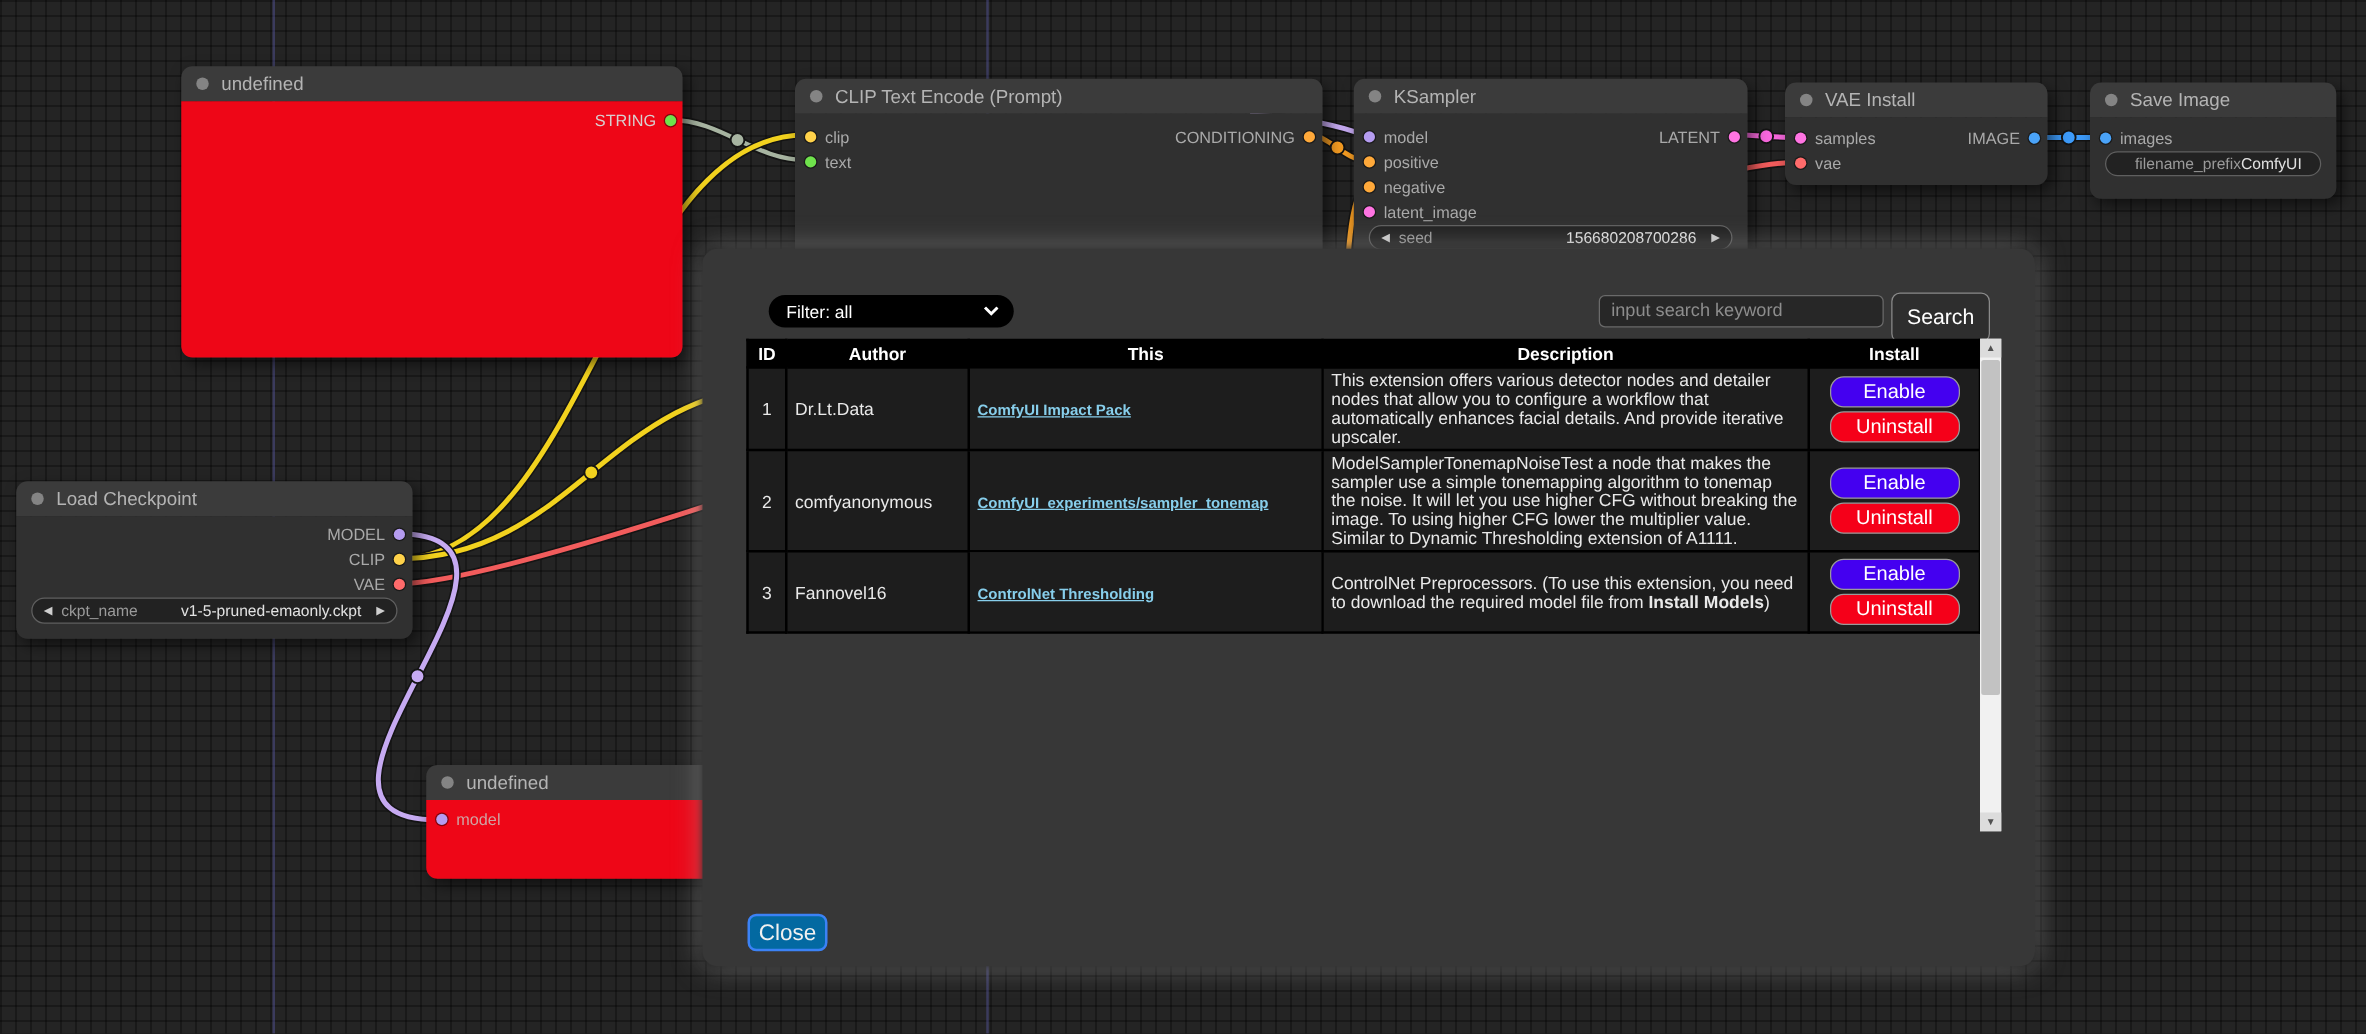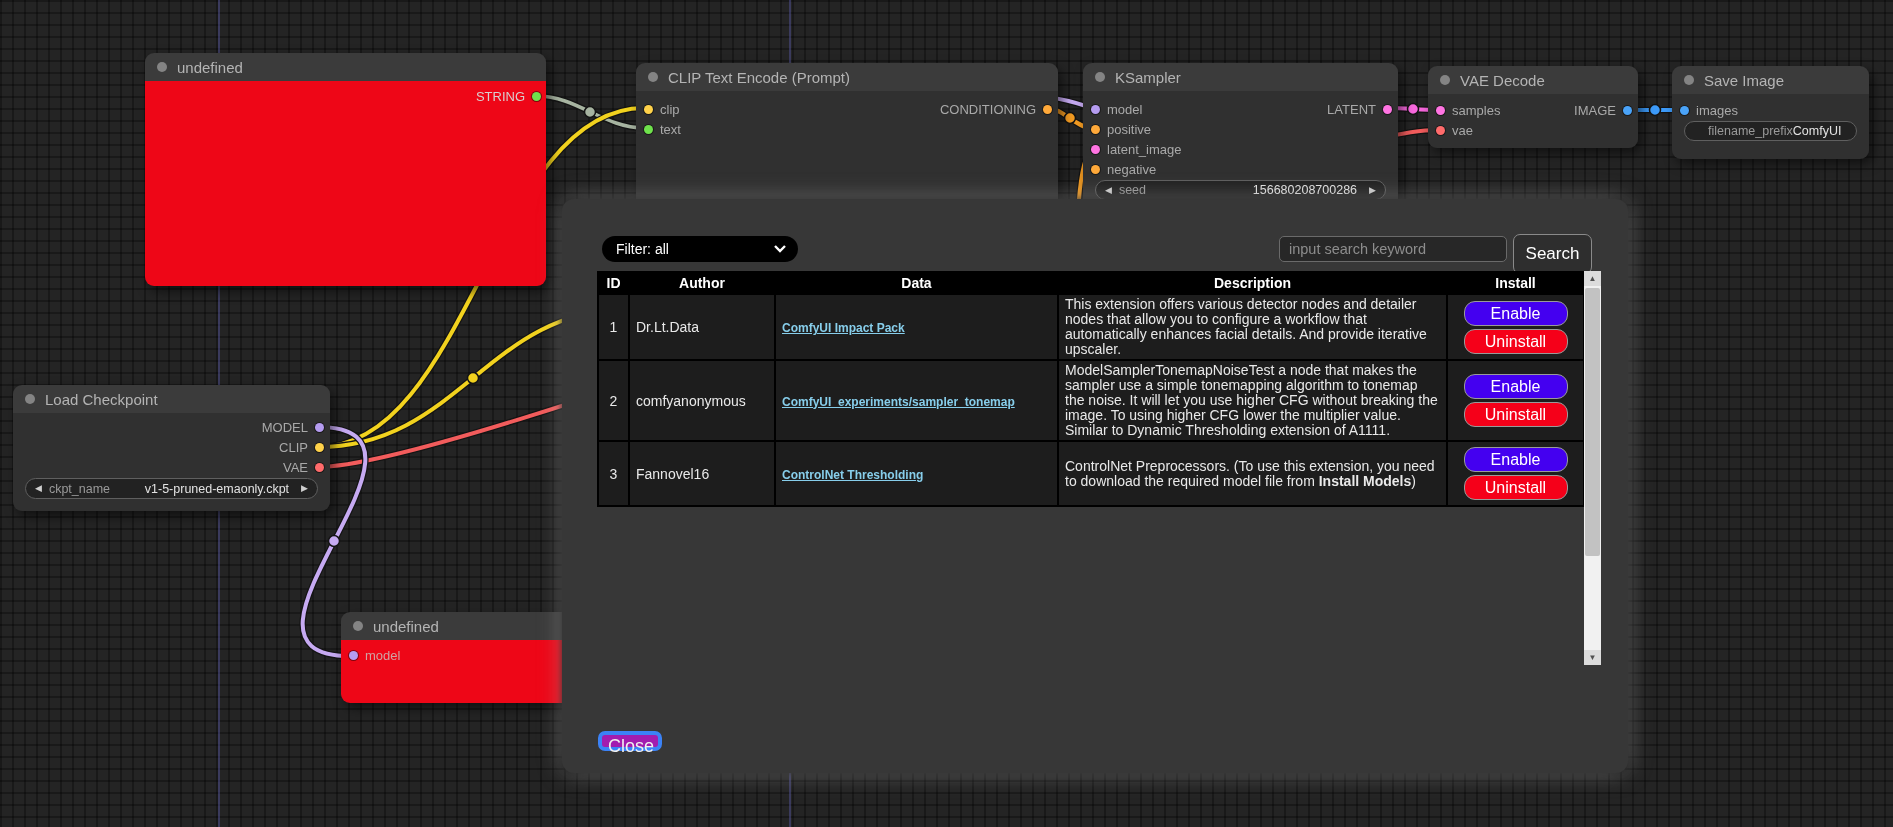--- a/index.html
+++ b/index.html
@@ -28,21 +28,21 @@
   .lbl-on-red{color:#d8cfcf;} .lbl-model-red{color:#cfa3a3;}
   .widget{height:18px;background:#222;border:1px solid #5f5f5f;border-radius:11px;display:flex;align-items:center;padding:0 9px;font-size:12.5px;margin:1px 12px 0;}
   .widget .arrow{color:#cfcfcf;font-size:9px;line-height:1;}
   .widget .wname{color:#9a9a9a;margin-left:7px;}
   .widget .wvalue{margin-left:auto;color:#e2e2e2;margin-right:12px;}
   .widget.noarrow .wname{margin-left:8px;}
 
   
   .modal{position:absolute;left:562px;top:199px;width:1066px;height:574px;background:#373737;border-radius:12px;z-index:10;
     box-shadow:0 0 22px rgba(160,160,160,.55),0 0 6px rgba(0,0,0,.9);}
-  .filter-wrap{position:absolute;left:40px;top:37px;width:196px;height:26px;}
+  .filter-wrap{position:absolute;left:53px;top:37px;width:196px;height:26px;}
   .filter-select{width:196px;height:26px;background:#000;color:#fff;border:none;border-radius:13px;padding:0 14px;font-size:14px;appearance:none;-webkit-appearance:none;font-family:"Liberation Sans",sans-serif;}
   .filter-chevron{position:absolute;right:12px;top:9px;pointer-events:none;}
   .search-input{position:absolute;left:717px;top:37px;width:228px;height:26px;box-sizing:border-box;background:#272727;border:1px solid #6a6a6a;border-radius:5px;color:#cccccc;font-size:14.5px;padding:0 9px;font-family:"Liberation Sans",sans-serif;}
   .search-input::placeholder{color:#8d8d8d;}
   .search-btn{position:absolute;left:951px;top:35px;width:79px;height:40px;background:#2e2e2e;border:1px solid #8a8a8a;border-radius:7px;color:#fff;font-size:17px;font-family:"Liberation Sans",sans-serif;cursor:pointer;}
   .tablewrap{position:absolute;left:35px;top:72px;width:1004px;height:394px;}
   table.ext{border-collapse:collapse;table-layout:fixed;width:986px;}
   table.ext th{background:#000;color:#fff;font-size:14px;font-weight:bold;height:20px;border:2px solid #000;padding:0 0;}
   table.ext td{background:#1d1d1d;border:2px solid #000;color:#e9e9e9;font-size:14px;padding:2px 6px;vertical-align:middle;}
   td.idcell{text-align:center;color:#e0e0e0;}
@@ -50,21 +50,21 @@
   td.namecell a{color:#87ceeb;font-weight:bold;text-decoration:underline;font-size:12px;white-space:nowrap;}
   td.desccell{vertical-align:top;line-height:15px;padding:3px 6px;font-size:13.8px;}
   td.installcell{text-align:center;padding:4px 0;}
   .btn-ext{display:block;margin:3px auto;width:104px;height:25px;border-radius:11px;border:1px solid #9a9a9a;color:#fff;font-size:16px;line-height:21px;font-family:"Liberation Sans",sans-serif;cursor:pointer;}
   .btn-enable{background:#4400f0;}
   .btn-uninstall{background:#f50019;}
   .scrollbar{position:absolute;right:0;top:0;width:17px;height:394px;background:#f1f1f1;}
   .sb-btn{height:15px;background:#dcdcdc;color:#505050;font-size:8px;display:flex;align-items:center;justify-content:center;cursor:pointer;}
   .sb-btn.bottom{position:absolute;bottom:0;left:0;right:0;}
   .sb-thumb{position:absolute;top:17px;left:1px;width:15px;height:268px;background:#c2c2c2;border-radius:2px;cursor:pointer;}
-  .close-btn{position:absolute;left:36px;top:532px;width:64px;height:20px;background:#a21caf;border:4px solid #3b82f6;border-radius:7px;color:#f0f0f0;font-size:18px;font-family:"Liberation Sans",sans-serif;cursor:pointer;}
+  .close-btn{position:absolute;left:36px;top:532px;width:64px;height:30px;background:#0369a1;border:2px solid #3b82f6;border-radius:7px;color:#f0f0f0;font-size:18px;font-family:"Liberation Sans",sans-serif;cursor:pointer;}
 </style>
 </head>
 <body>
 
 <div class="stage">
 
   <div class="vline" style="left:218px;"></div>
   <div class="vline" style="left:789px;"></div>
 
   <svg class="wires" width="1893" height="827">
@@ -167,43 +167,43 @@
         </span>
       </div>
       <div class="prow">
         <span class="half">
           <span class="pdot c-orange" style="margin-left:3px;"></span>
           <span>positive</span>
         </span>
       </div>
       <div class="prow">
         <span class="half">
+          <span class="pdot c-orange" style="margin-left:3px;"></span>
+          <span>negative</span>
+        </span>
+      </div>
+      <div class="prow">
+        <span class="half">
           <span class="pdot c-pink" style="margin-left:3px;"></span>
           <span>latent_image</span>
-        </span>
-      </div>
-      <div class="prow">
-        <span class="half">
-          <span class="pdot c-orange" style="margin-left:3px;"></span>
-          <span>negative</span>
         </span>
       </div>
       <div class="widget">
         <span class="arrow">◀</span>
         <span class="wname">seed</span>
         <span class="wvalue">156680208700286</span>
         <span class="arrow">▶</span>
       </div>
     </div>
   </div>
 
   <div class="node" style="left:1428px;top:66px;width:210px;">
     <div class="node-title">
       <span class="title-dot"></span>
-      <span>VAE Decode</span>
+      <span>VAE Install</span>
     </div>
     <div class="node-body" style="height:48px;padding-top:6px;">
       <div class="prow">
         <span class="half">
           <span class="pdot c-pink" style="margin-left:3px;"></span>
           <span>samples</span>
         </span>
         <span class="spread"></span>
         <span class="half">
           <span>IMAGE</span>
@@ -300,21 +300,21 @@
           <col style="width:31px">
             <col style="width:146px">
             <col style="width:283px">
             <col style="width:389px">
             <col style="width:137px">
         </colgroup>
         <thead>
           <tr>
             <th>ID</th>
             <th>Author</th>
-            <th>Data</th>
+            <th>This</th>
             <th>Description</th>
             <th>Install</th>
           </tr>
         </thead>
         <tbody>
           <tr>
             <td class="idcell">1</td>
             <td>Dr.Lt.Data</td>
             <td class="namecell"><a href="#">ComfyUI Impact Pack</a></td>
             <td class="desccell"><span>This extension offers various detector nodes and detailer nodes that allow you to configure a workflow that automatically enhances facial details. And provide iterative upscaler.</span><b></b><span></span></td>

